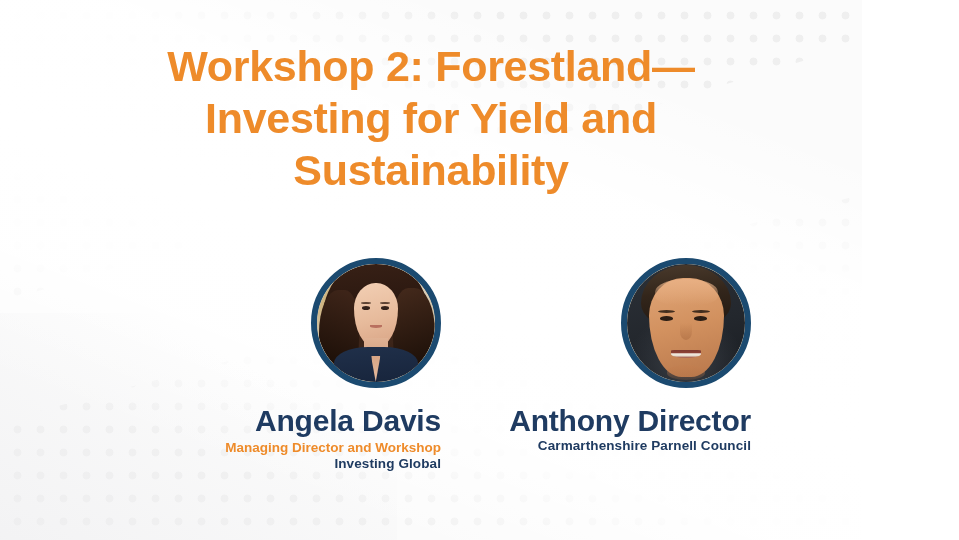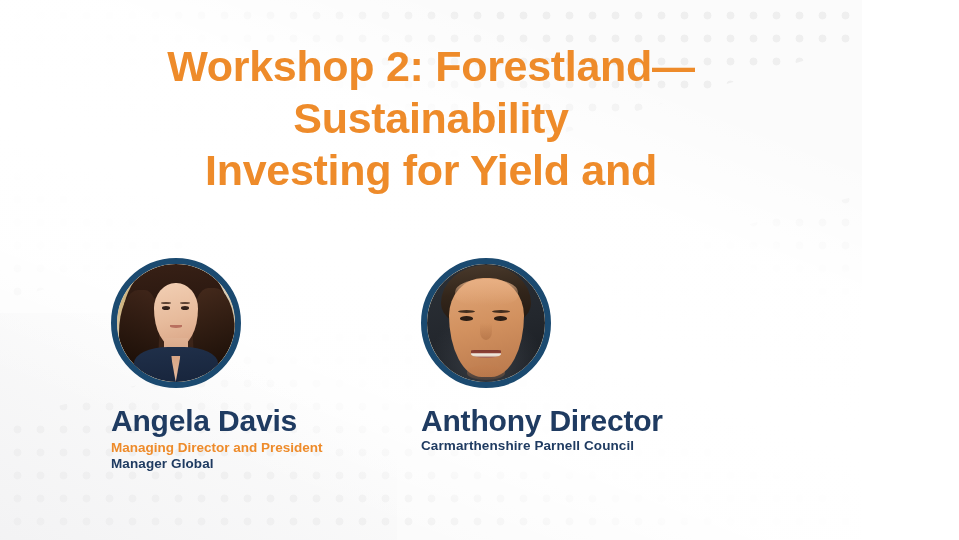--- a/index.html
+++ b/index.html
@@ -84,21 +84,21 @@
     top:258px;
     display:flex;
     justify-content:center;
     align-items:flex-start;
     z-index:5;
   }
   .speaker {
     width:330px;
     display:flex;
     flex-direction:column;
-    align-items:flex-start;
+    align-items:flex-end;
   }
   .speaker-left  { margin-right:-10px; }
   .speaker-right { margin-left:-10px; }
 
   
   .photo {
     position:relative;
     width:130px;
     height:130px;
     border-radius:50%;
@@ -237,22 +237,22 @@
 
 <div class="slide">
 
   <div class="dot-layer dot-top"></div>
   <div class="dot-layer dot-bottom"></div>
   <div class="sheen"></div>
   <div class="corner-wash"></div>
 
   <h1 class="title">
     <span class="title-line">Workshop 2: Forestland—</span>
+    <span class="title-line">Investing for Yield and</span>
     <span class="title-line">Sustainability</span>
-    <span class="title-line">Investing for Yield and</span>
   </h1>
 
   <div class="speakers">
 
     <div class="speaker speaker-left">
       <div class="photo">
         <div class="photo-inner">
           <div class="pa-bg"></div>
           <div class="pa-hair"></div>
           <div class="pa-hair-l"></div>
@@ -262,22 +262,22 @@
           <div class="pa-brow r"></div>
           <div class="pa-eye l"></div>
           <div class="pa-eye r"></div>
           <div class="pa-mouth"></div>
           <div class="pa-neck"></div>
           <div class="pa-top"></div>
           <div class="pa-v"></div>
         </div>
       </div>
       <div class="sp-name">Angela Davis</div>
-      <div class="sp-role">Managing Director and President</div>
-      <div class="sp-org">Manager Global</div>
+      <div class="sp-role">Managing Director and Workshop</div>
+      <div class="sp-org">Investing Global</div>
     </div>
 
     <div class="speaker speaker-right">
       <div class="photo">
         <div class="photo-inner">
           <div class="pb-bg"></div>
           <div class="pb-hair"></div>
           <div class="pb-face"></div>
           <div class="pb-fore"></div>
           <div class="pb-brow l"></div>

